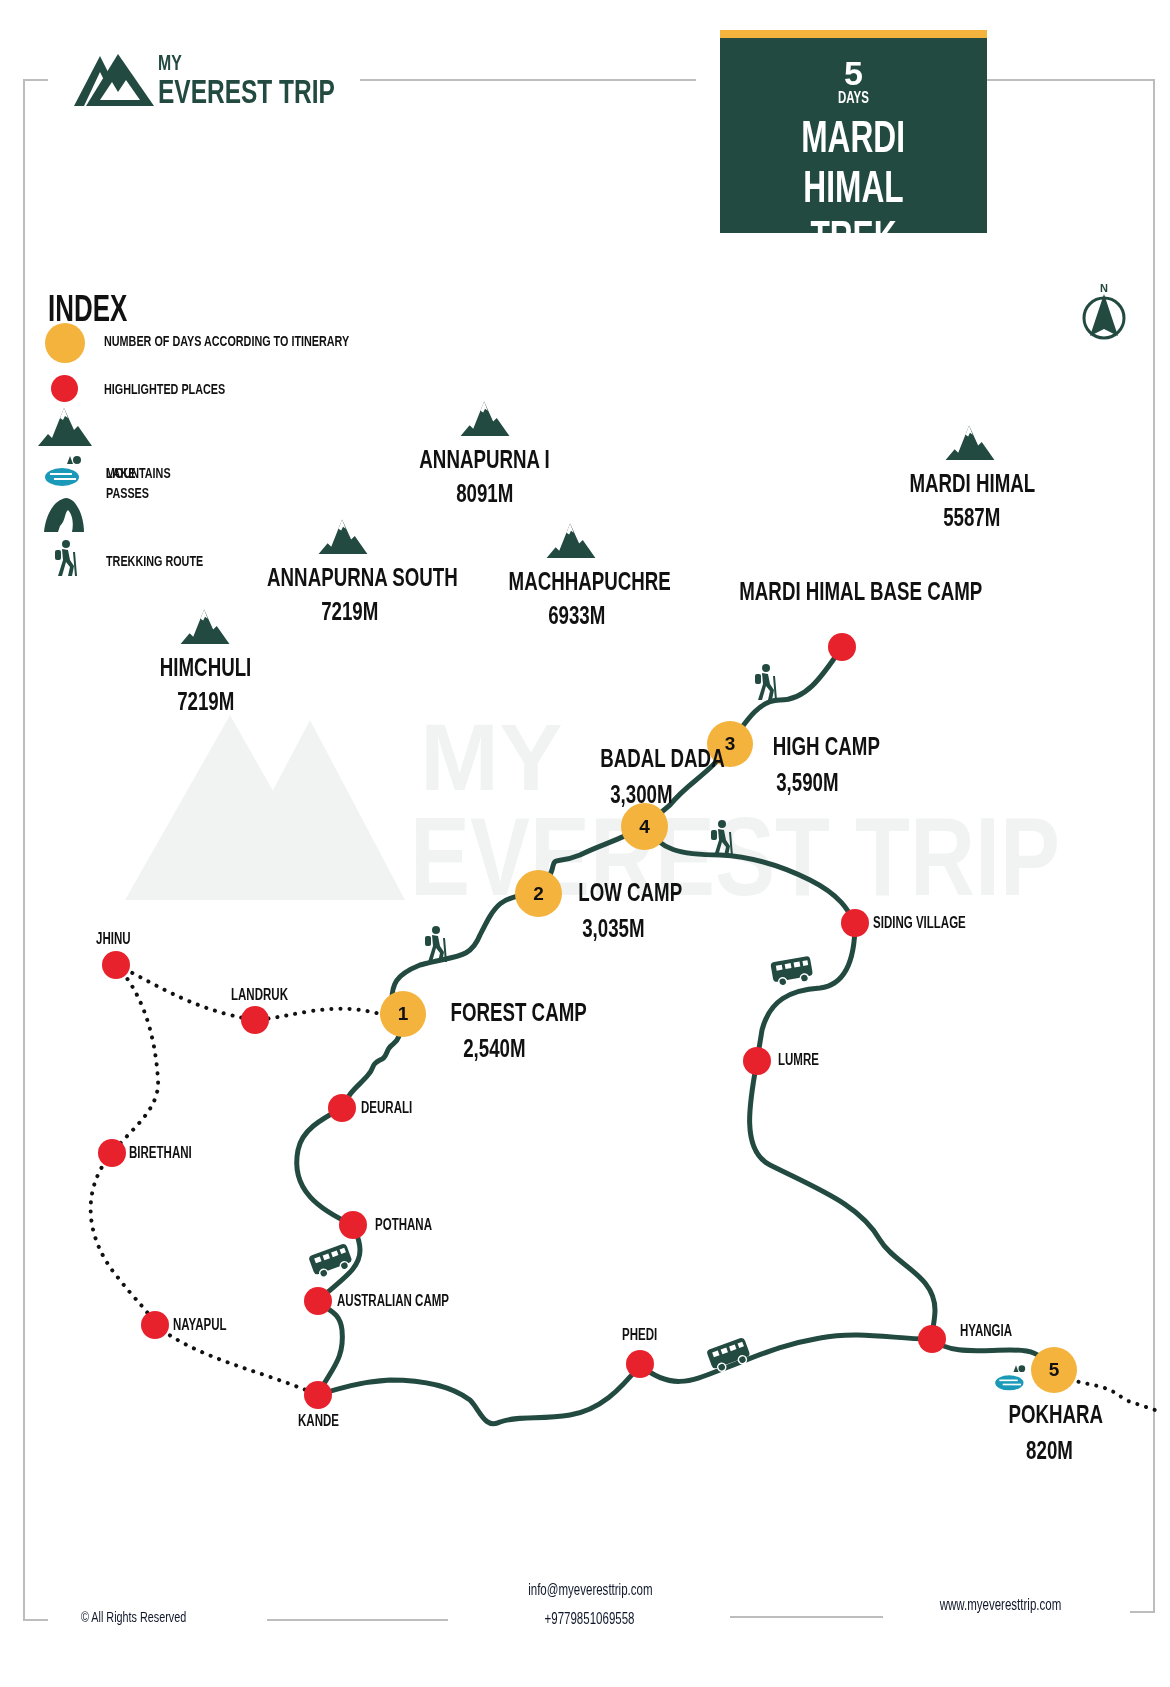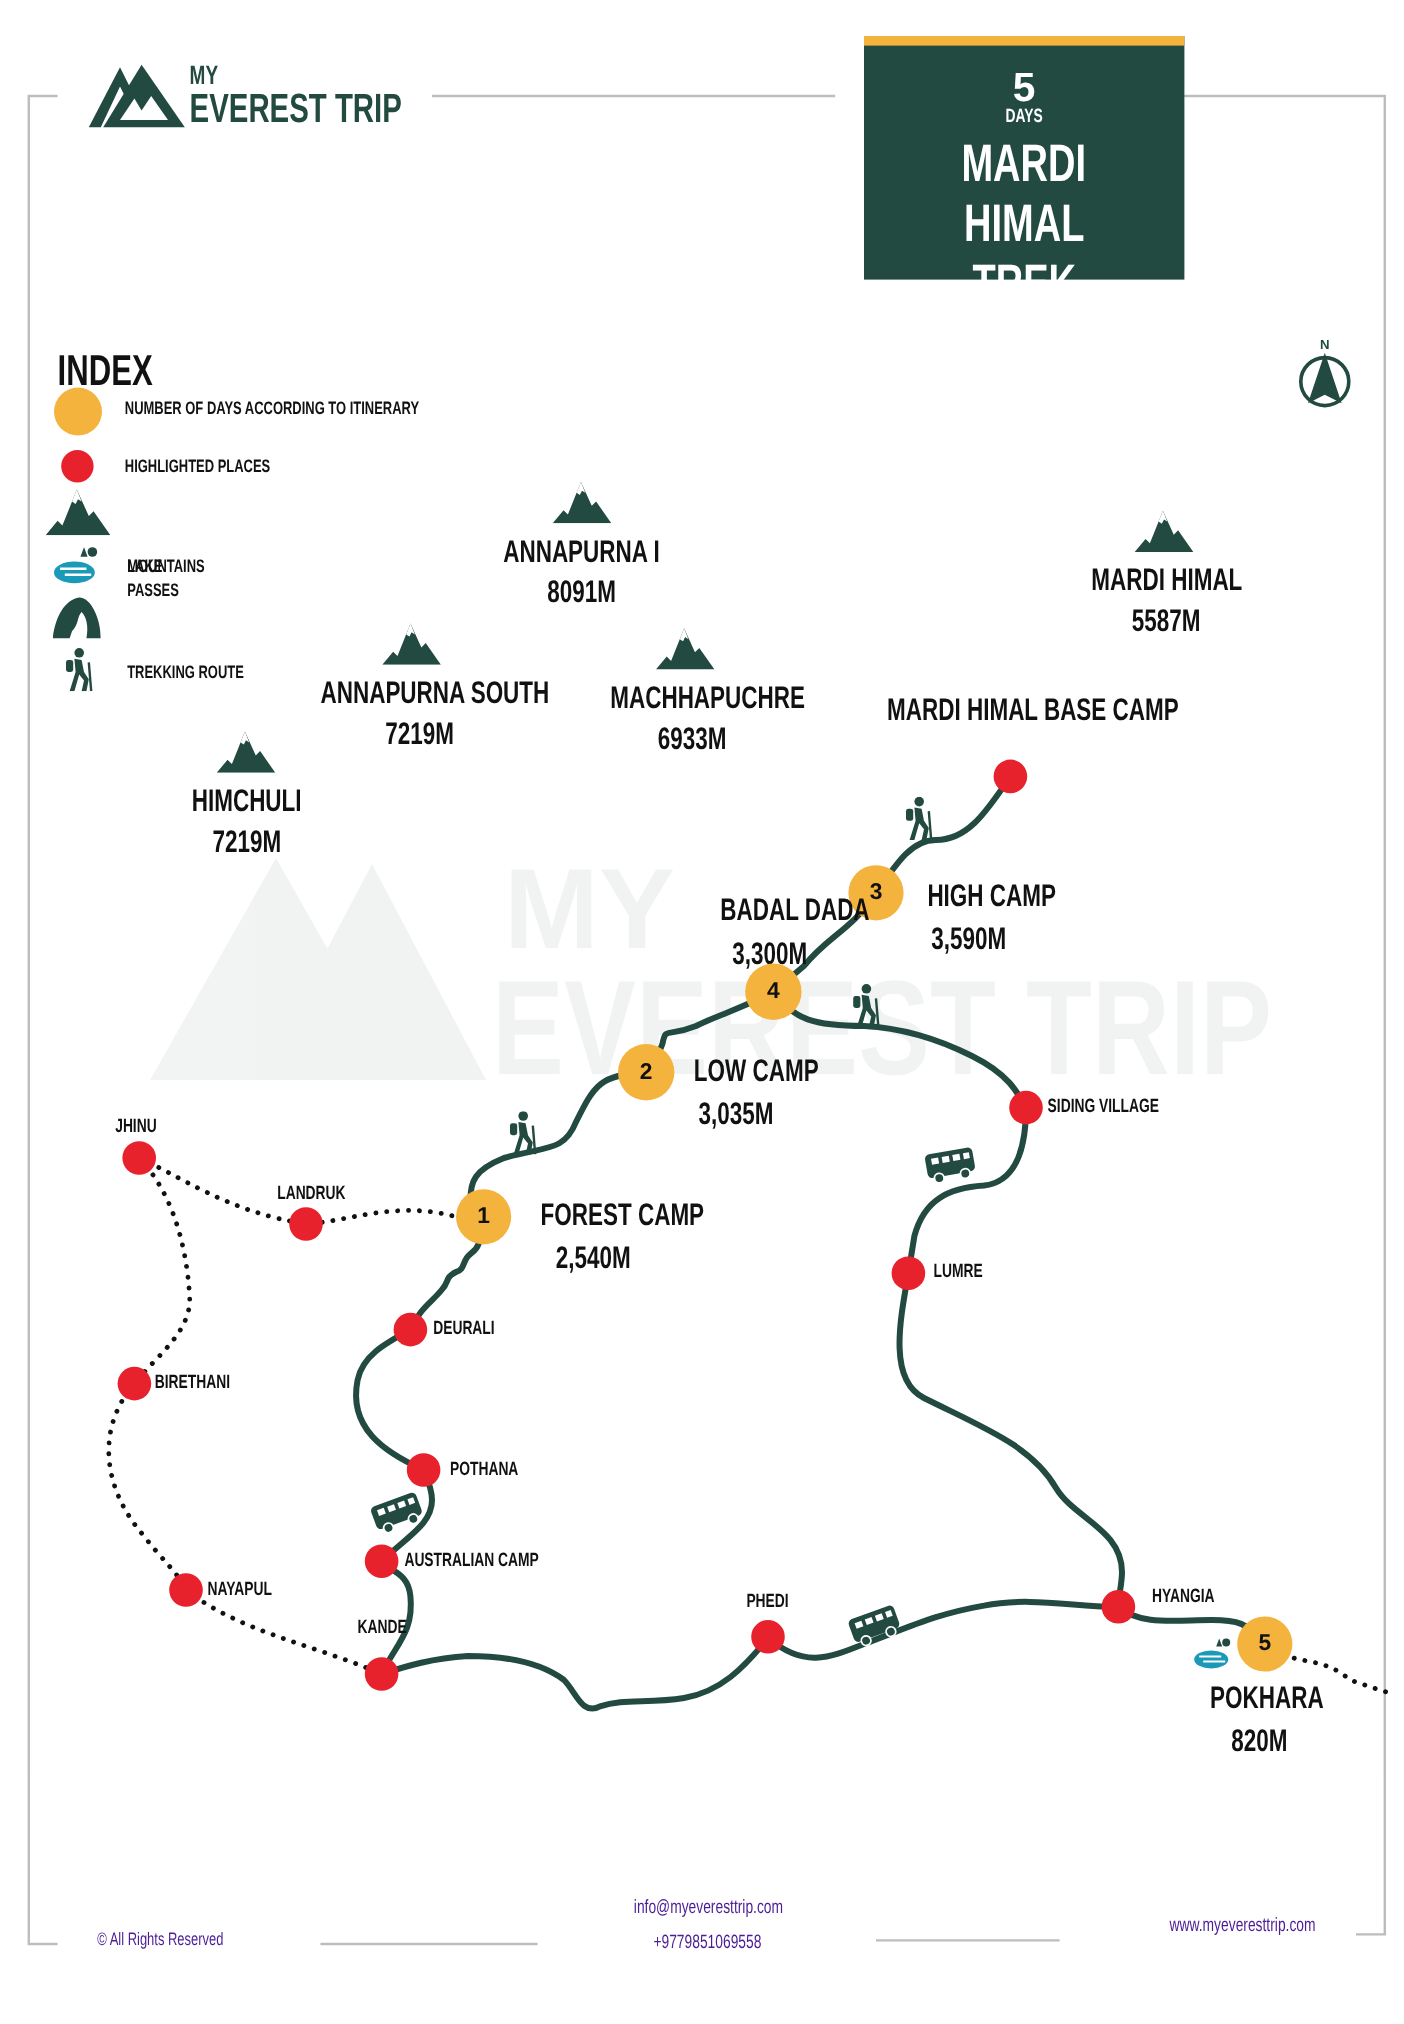--- a/index.html
+++ b/index.html
@@ -8,21 +8,21 @@
   svg.map { position:absolute; left:0; top:0; }
   .txt { position:absolute; font-family:"Liberation Sans", sans-serif; font-weight:bold; color:#111; white-space:nowrap; text-transform:uppercase; }
   .narrow { display:inline-block; transform:scaleX(0.72); transform-origin:center top; }
   .narrowL { display:inline-block; transform:scaleX(0.72); transform-origin:left top; }
   .center { text-align:center; }
   .title-box { position:absolute; left:720px; top:30px; width:267px; height:203px; background:#224a40; border-top:8px solid #f3b33d; box-sizing:border-box; color:#fff; text-align:center; }
   .title-box .days-num { font-size:34px; font-weight:bold; line-height:34px; margin-top:18px; }
   .title-box .days-lbl { font-size:16px; font-weight:bold; line-height:16px; }
   .title-box .t1, .title-box .t2 { font-size:44px; font-weight:bold; line-height:50px; }
   .title-box .t1 { margin-top:6px; }
-  .footer-text { position:absolute; font-family:"Liberation Sans", sans-serif; color:#4c1d95; font-size:15px; white-space:nowrap;text-decoration:underline; }
+  .footer-text { position:absolute; font-family:"Liberation Sans", sans-serif; color:#0f172a; font-size:15px; white-space:nowrap;text-decoration:underline; }
   .leg-label { position:absolute; font-weight:bold; font-size:15px; color:#111; white-space:nowrap; }
 </style>
 </head>
 <body>
 
 <svg class="map" width="1170" height="1687" viewBox="0 0 1170 1687">
 
   <g stroke="#bdbdbd" stroke-width="2" fill="none">
     <polyline points="48,80 24,80 24,1620 48,1620"></polyline>
     <line x1="360" y1="80" x2="696" y2="80"></line>
@@ -279,21 +279,21 @@
 <div class="abs" style="left:743px;top:1047px;width:28px;height:28px;border-radius:50%;background:#e8222c;"></div>
 <div class="txt" style="left:778px;top:1051px;font-size:16px;text-align:right;"><span class="narrowL">LUMRE</span></div>
 
 <div class="abs" style="left:918px;top:1325px;width:28px;height:28px;border-radius:50%;background:#e8222c;"></div>
 <div class="txt" style="left:948px;top:1322px;font-size:16px;margin-left:12px;"><span class="narrowL">HYANGIA</span></div>
 
 <div class="abs" style="left:626px;top:1350px;width:28px;height:28px;border-radius:50%;background:#e8222c;"></div>
 <div class="txt" style="left:622px;top:1326px;font-size:16px;"><span class="narrowL">PHEDI</span></div>
 
 <div class="abs" style="left:304px;top:1381px;width:28px;height:28px;border-radius:50%;background:#e8222c;"></div>
-<div class="txt" style="left:298px;top:1348px;font-size:16px;"><span class="narrowL">KANDE</span></div>
+<div class="txt" style="left:298px;top:1412px;font-size:16px;"><span class="narrowL">KANDE</span></div>
 
 <div class="abs" style="left:304px;top:1287px;width:28px;height:28px;border-radius:50%;background:#e8222c;"></div>
 <div class="txt" style="left:337px;top:1292px;font-size:16px;"><span class="narrowL">AUSTRALIAN CAMP</span></div>
 
 <div class="abs" style="left:339px;top:1211px;width:28px;height:28px;border-radius:50%;background:#e8222c;"></div>
 <div class="txt" style="left:375px;top:1216px;font-size:16px;"><span class="narrowL">POTHANA</span></div>
 
 <div class="abs" style="left:328px;top:1094px;width:28px;height:28px;border-radius:50%;background:#e8222c;"></div>
 <div class="txt" style="left:361px;top:1099px;font-size:16px;"><span class="narrowL">DEURALI</span></div>
 
@@ -305,13 +305,13 @@
 
 <div class="abs" style="left:98px;top:1139px;width:28px;height:28px;border-radius:50%;background:#e8222c;"></div>
 <div class="txt" style="left:129px;top:1144px;font-size:16px;"><span class="narrowL">BIRETHANI</span></div>
 
 <div class="abs" style="left:141px;top:1311px;width:28px;height:28px;border-radius:50%;background:#e8222c;"></div>
 <div class="txt" style="left:173px;top:1316px;font-size:16px;"><span class="narrowL">NAYAPUL</span></div>
 
 <div class="footer-text" style="left:81px;top:1608px;"><span class="narrowL">© All Rights Reserved</span></div>
 <div class="footer-text center" style="left:470px;top:1581px;width:240px;font-size:16px;"><span class="narrow">info@myeveresttrip.com</span></div>
 <div class="footer-text center" style="left:470px;top:1610px;width:240px;font-size:16px;"><span class="narrow">+9779851069558</span></div>
-<div class="footer-text center" style="left:880px;top:1596px;width:240px;font-size:16px;text-align:right;"><span class="narrow">www.myeveresttrip.com</span></div>
+<div class="footer-text center" style="left:880px;top:1596px;width:240px;font-size:16px;"><span class="narrow">www.myeveresttrip.com</span></div>
 
 </body></html>

